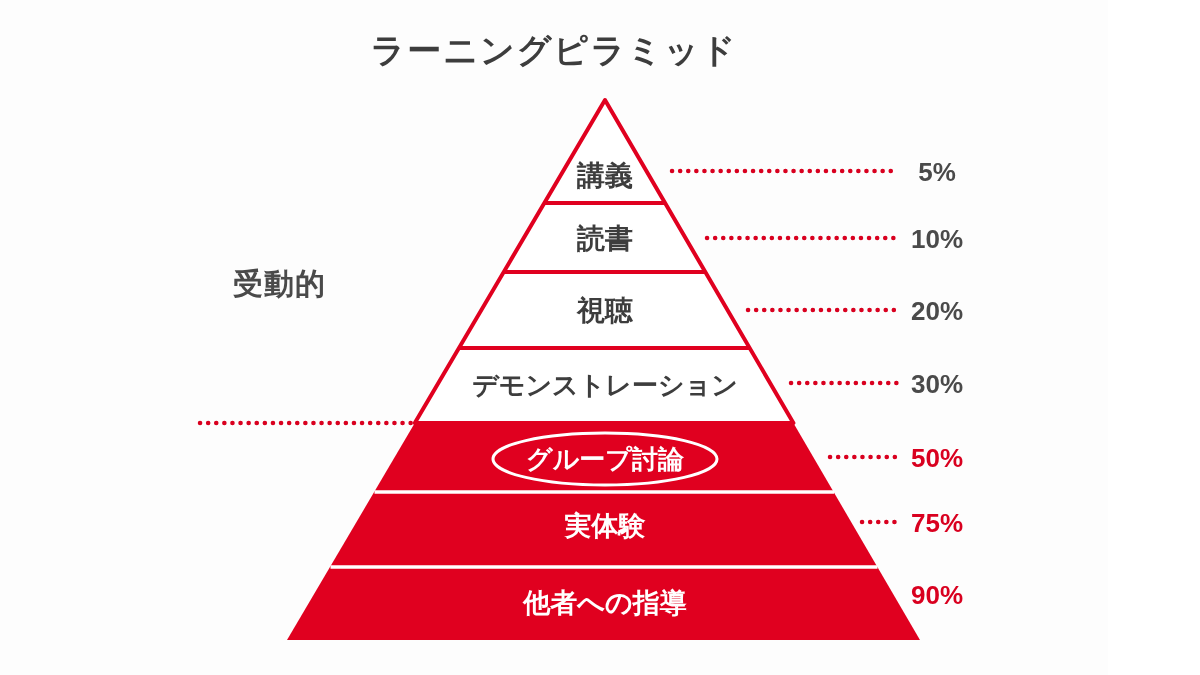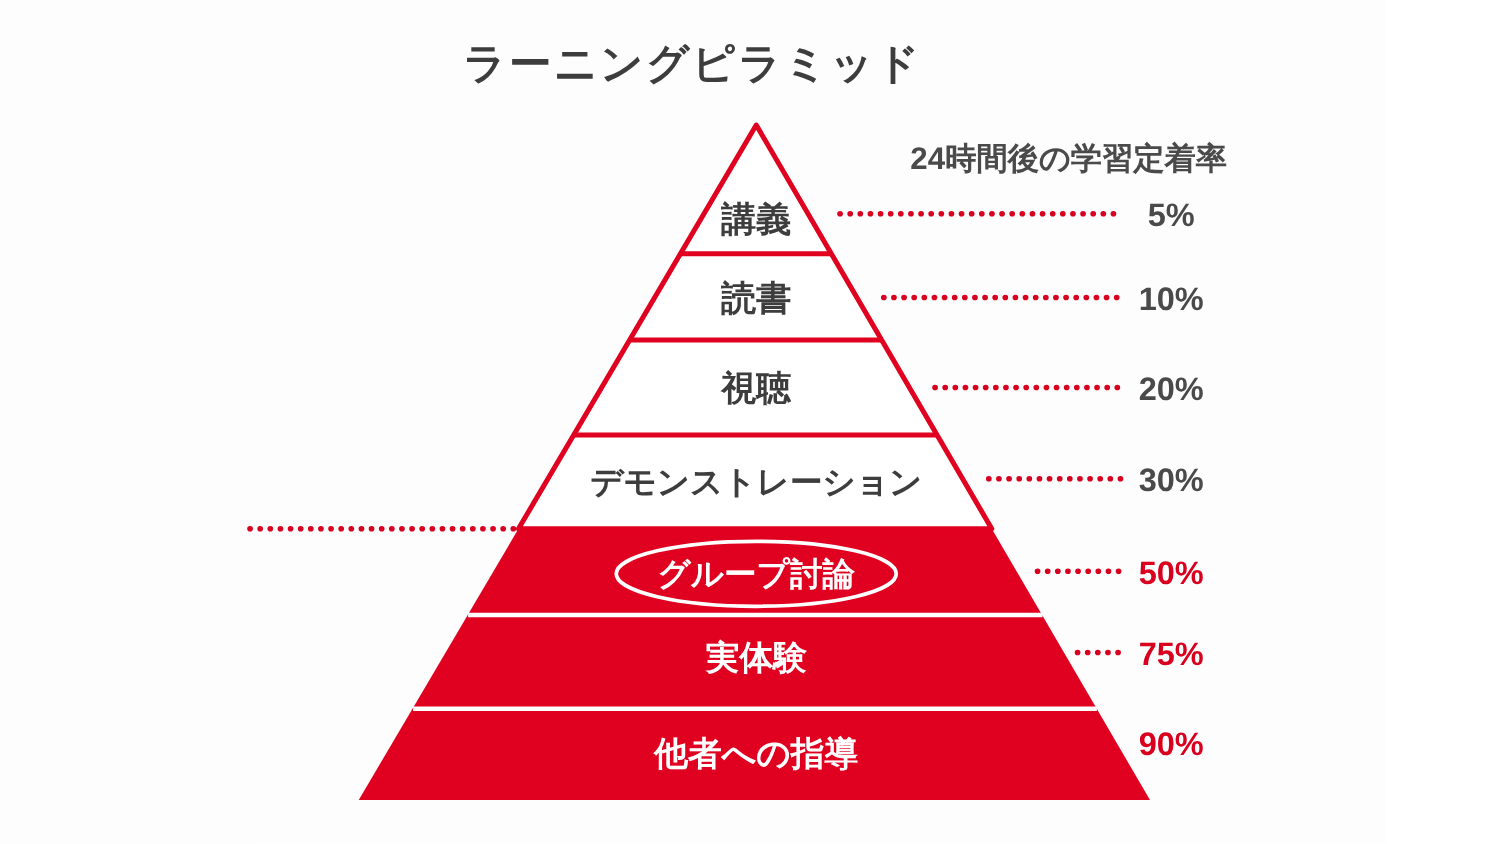--- a/index.html
+++ b/index.html
@@ -59,22 +59,22 @@
   .pct-red   { fill: #d9001f; font-weight: bold; }
   text { font-family: "Liberation Sans", "DejaVu Sans", sans-serif; }
 </style>
 </head>
 <body>
 
 <div class="figure">
 
   <div class="figure-title">ラーニングピラミッド</div>
 
-  <div class="retention-header">24時間後の学習定着率</div>
 
+  <div class="side-label passive">受動的</div>
 
   <svg class="pyramid-svg" width="1200" height="675" viewBox="0 0 1200 675">
 
     <polygon points="605,100 793.4,423 414.8,423" fill="#ffffff" stroke="#e0001f" stroke-width="4" stroke-linejoin="round"></polygon>
 
     <line x1="543.5" y1="203" x2="665.5" y2="203" stroke="#e0001f" stroke-width="4"></line>
     <line x1="503.5" y1="272" x2="705.5" y2="272" stroke="#e0001f" stroke-width="4"></line>
     <line x1="458.5" y1="348" x2="750" y2="348" stroke="#e0001f" stroke-width="4"></line>
 
     <polygon points="414.8,423 793.4,423 920,640 287,640" fill="#e0001f" stroke="none"></polygon>

